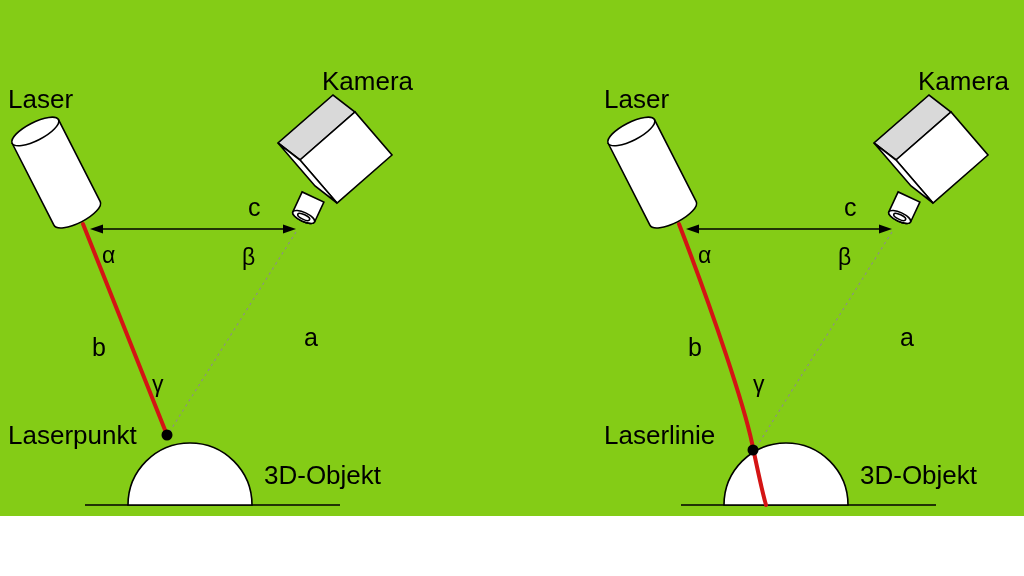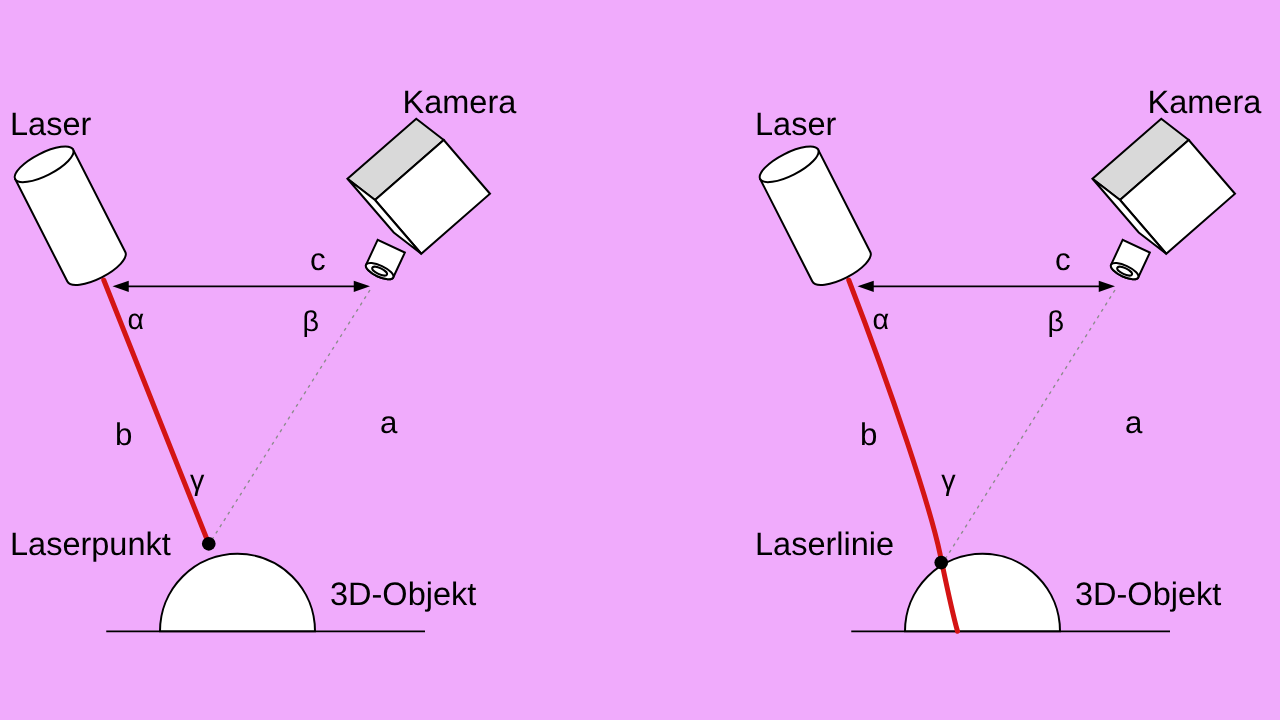--- a/index.html
+++ b/index.html
@@ -3,22 +3,22 @@
 <meta charset="utf-8">
 <style>
   html, body {
     margin: 0;
     padding: 0;
     background: #ffffff;
   }
   .canvas {
     position: relative;
     width: 1024px;
-    height: 576px;
-    background: #f0abfc;
+    height: 516px;
+    background: #84cc16;
     overflow: hidden;
     font-family: "Liberation Sans", sans-serif;
   }
   svg { position: absolute; top: 0; }
   .panel-left  { left: 0; }
   .panel-right { left: 596px; }
   text {
     font-family: "Liberation Sans", sans-serif;
     fill: #000000;
   }

